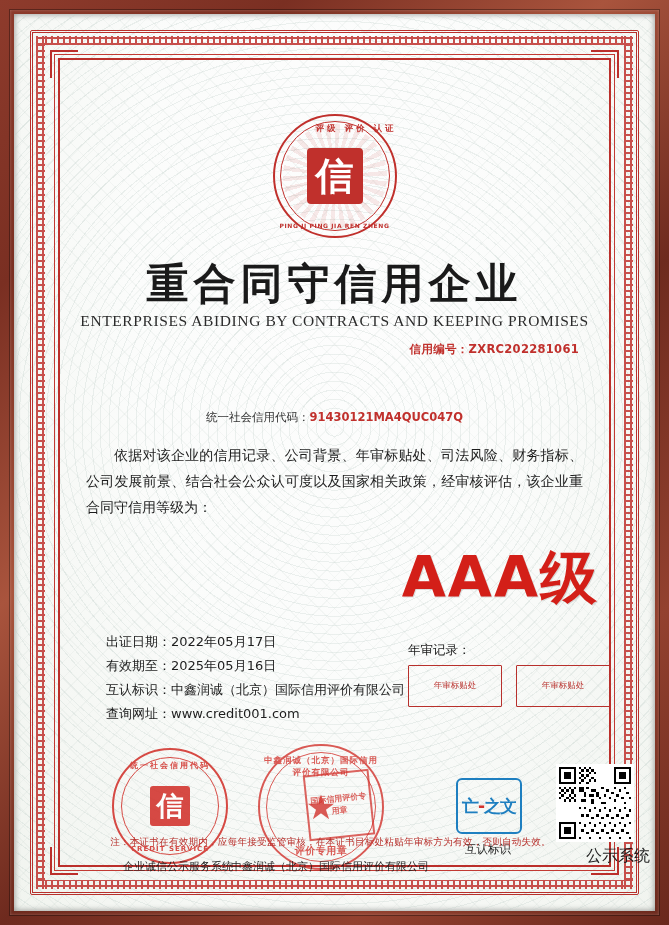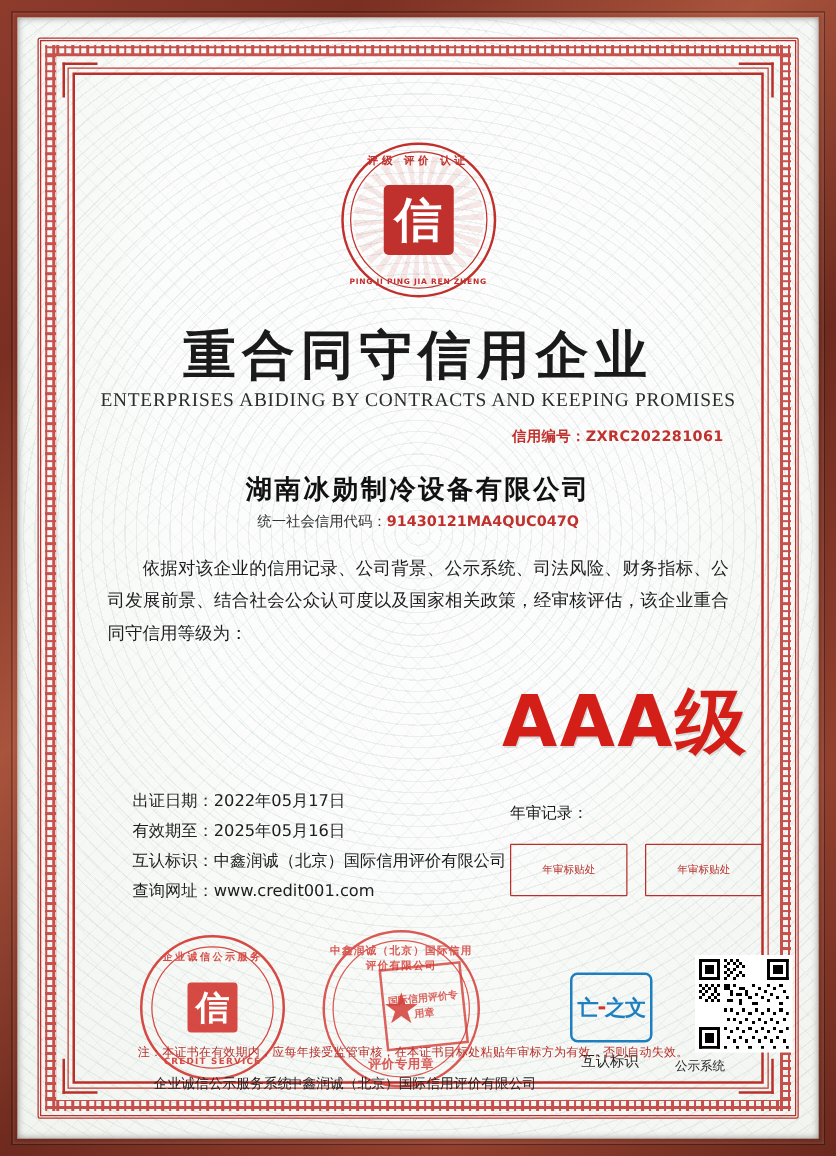--- a/index.html
+++ b/index.html
@@ -90,21 +90,21 @@
   .emblem-center{
     position:absolute;left:50%;top:50%;transform:translate(-50%,-50%);
     width:56px;height:56px;background:#c0302c;color:#fff;border-radius:4px;
     display:flex;align-items:center;justify-content:center;
     font-family:"DejaVu Sans","Liberation Sans",sans-serif;
     font-size:38px;font-weight:bold;line-height:1;
   }
   .emblem-top-text,.emblem-bottom-text{
     position:absolute;left:0;right:0;text-align:center;color:#c0302c;font-weight:bold;
   }
-  .emblem-top-text{top:9px;font-size:8.5px;letter-spacing:3px;}
+  .emblem-top-text{top:9px;font-size:8.5px;letter-spacing:3px;text-align:right;}
   .emblem-bottom-text{bottom:9px;font-size:6px;letter-spacing:.6px;}
   .emblem-star{
     position:absolute;left:50%;top:50%;transform:translate(-50%,-50%);
     width:104px;height:104px;border-radius:50%;
     background:repeating-conic-gradient(from 0deg, rgba(192,48,44,.10) 0deg 6deg, rgba(255,255,255,0) 6deg 12deg);
   }
 
   
   .title-cn{
     position:absolute;top:186px;left:0;right:0;text-align:center;
@@ -138,21 +138,21 @@
     font-size:57px;font-weight:bold;color:#d31f18;letter-spacing:2px;
     text-shadow:1px 1px 0 rgba(0,0,0,.12);
   }
 
   
   .info{position:absolute;top:560px;left:16px;font-size:13px;color:#1d1d1d;line-height:24px;margin-left:20px;}
   .info div span.lbl{color:#1d1d1d;}
   .info div span.val{color:#1d1d1d;}
 
   .annual{position:absolute;top:572px;left:338px;width:210px;}
-  .annual-title{font-size:12.5px;color:#1d1d1d;margin-bottom:16px;}
+  .annual-title{font-size:12.5px;color:#1d1d1d;margin-bottom:6px;}
   .annual-boxes{display:flex;gap:14px;}
   .annual-box{
     width:92px;height:40px;border:1px solid #b8302c;border-radius:1px;
     display:flex;align-items:center;justify-content:center;
     font-size:8.5px;color:#b8302c;
   }
 
   
   .seals{position:absolute;top:672px;left:0;right:0;height:130px;}
   .seal-red{
@@ -207,22 +207,22 @@
   .label-mutual{
     position:absolute;left:360px;top:100px;width:116px;text-align:center;
     font-size:11.5px;color:#1d1d1d;
   }
   .qr{
     position:absolute;left:486px;top:22px;width:78px;height:78px;background:#fff;
     padding:3px;box-sizing:border-box;
   }
   .qr-grid{width:100%;height:100%;}
   .label-qr{
-    position:absolute;left:470px;top:104px;width:110px;text-align:left;
-    font-size:10px;color:#1d1d1d;
+    position:absolute;left:470px;top:104px;width:110px;text-align:right;
+    font-size:16px;color:#1d1d1d;
   }
 
   .footnote{
     position:absolute;left:4px;right:12px;bottom:6px;
     font-size:9.6px;color:#b8302c;text-align:center;letter-spacing:.2px;
   }
 </style>
 </head>
 <body>
 
@@ -250,26 +250,25 @@
         <div class="emblem-bottom-text">PING JI PING JIA REN ZHENG</div>
       </div>
 
       <div class="title-cn">重合同守信用企业</div>
       <div class="title-en">ENTERPRISES ABIDING BY CONTRACTS AND KEEPING PROMISES</div>
 
       <div class="cert-no">
         <span>信用编号：</span><span>ZXRC202281061</span>
       </div>
 
-      <div class="company">湖南冰勋制冷设备有限公司</div>
       <div class="uscc">
         <span>统一社会信用代码：</span><span class="uscc-val">91430121MA4QUC047Q</span>
       </div>
 
-      <div class="body-text">依据对该企业的信用记录、公司背景、公示系统、司法风险、财务指标、公司发展前景、结合社会公众认可度以及国家相关政策，经审核评估，该企业重合同守信用等级为：</div>
+      <div class="body-text">依据对该企业的信用记录、公司背景、年审标贴处、司法风险、财务指标、公司发展前景、结合社会公众认可度以及国家相关政策，经审核评估，该企业重合同守信用等级为：</div>
 
       <div class="grade">AAA级</div>
 
       <div class="info">
         <div>
           <span class="lbl">出证日期：</span><span class="val">2022年05月17日</span>
         </div>
         <div>
           <span class="lbl">有效期至：</span><span class="val">2025年05月16日</span>
         </div>
@@ -286,21 +285,21 @@
         <div class="annual-boxes">
           <div class="annual-box">年审标贴处</div>
           <div class="annual-box">年审标贴处</div>
         </div>
       </div>
 
       <div class="seals">
 
         <div class="seal-red">
           <div class="ring2"></div>
-          <div class="arc-top">企业诚信公示服务</div>
+          <div class="arc-top">统一社会信用代码</div>
           <div class="mid">信</div>
           <div class="arc-bot">CREDIT SERVICE</div>
         </div>
 
         <div class="seal-company">
           <div class="ring2"></div>
           <div class="arc-top">中鑫润诚（北京）国际信用评价有限公司</div>
           <div class="star">★</div>
           <div class="arc-bot">评价专用章</div>
         </div>

